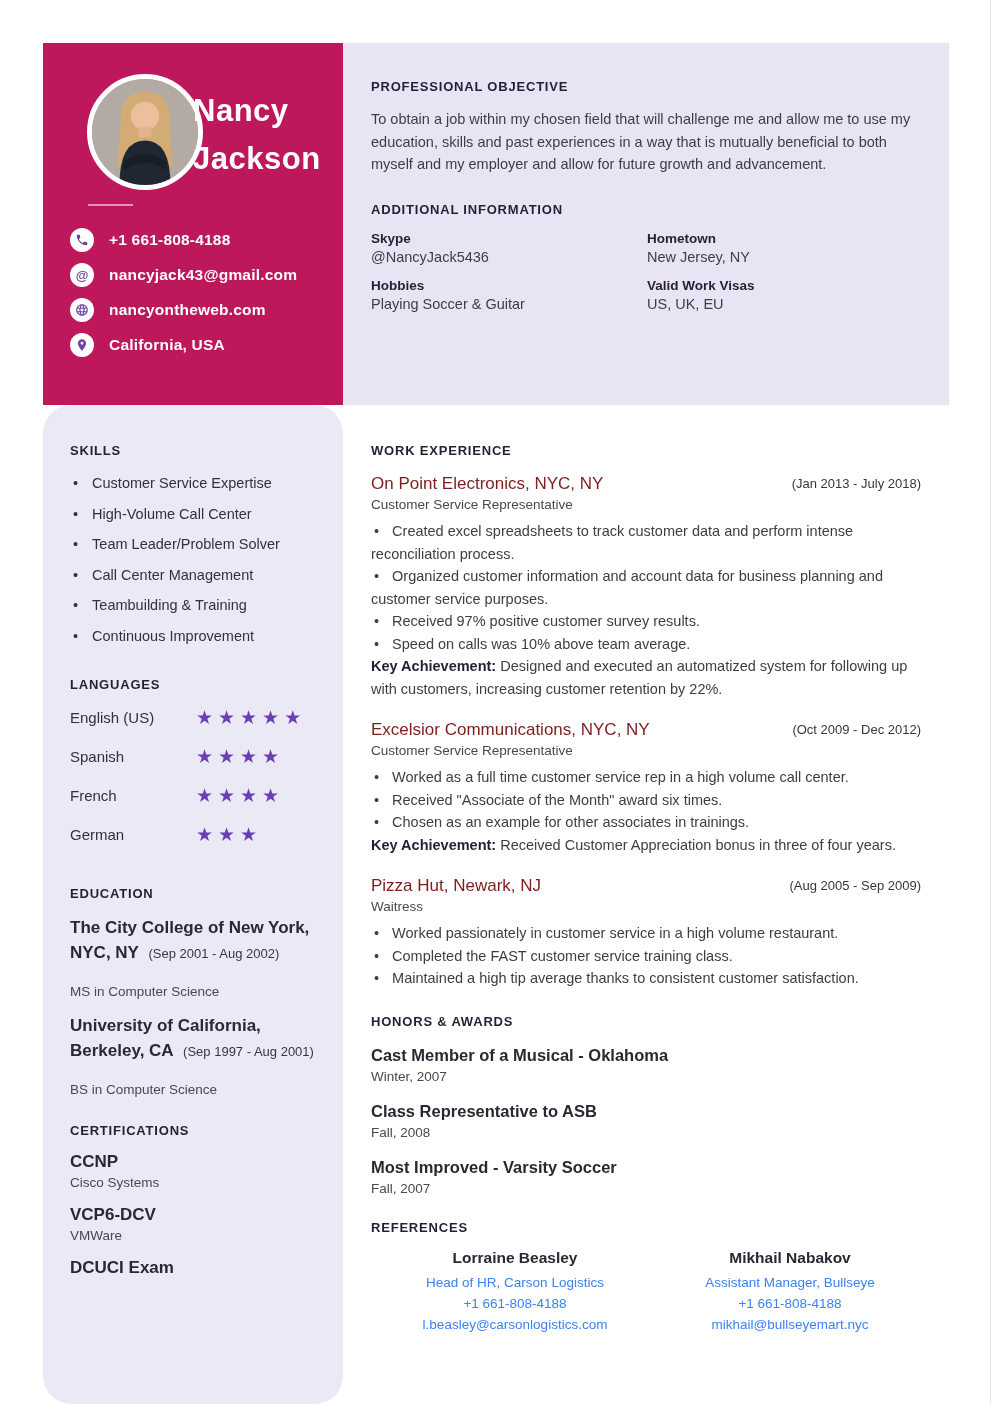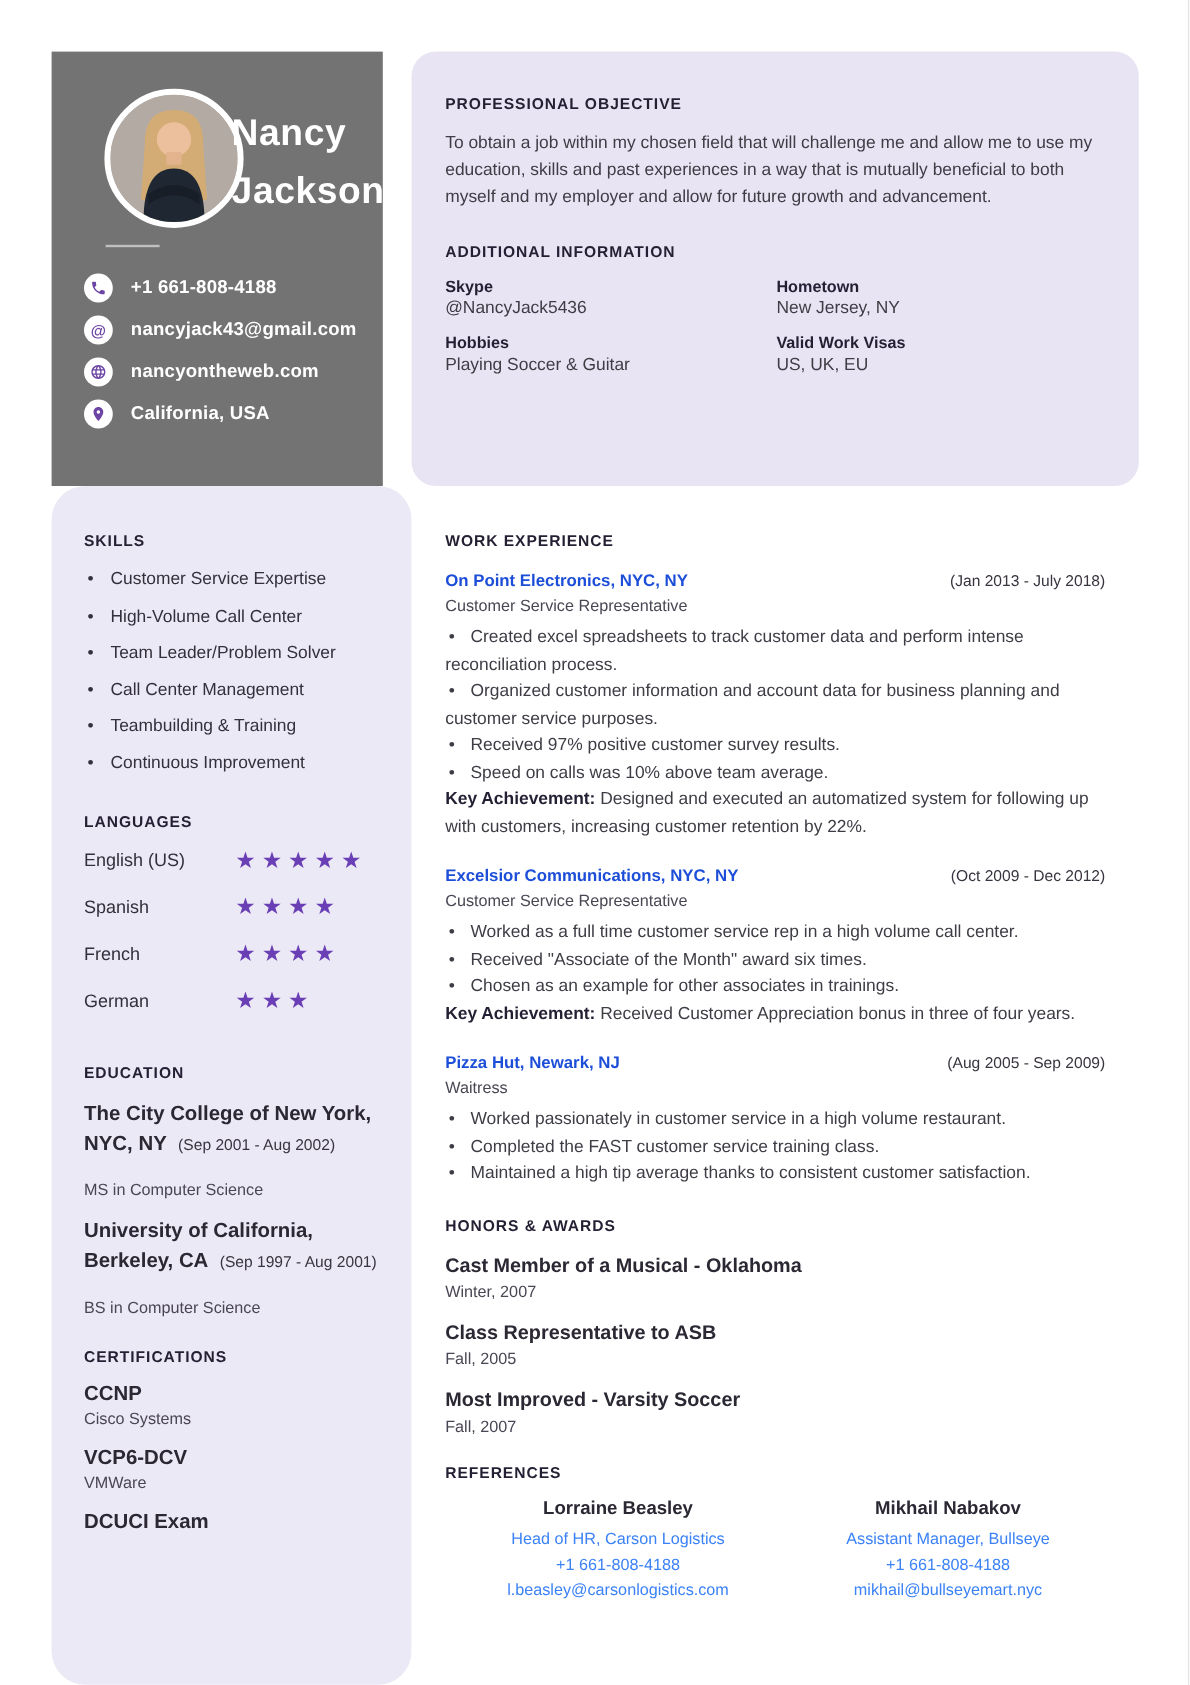--- a/index.html
+++ b/index.html
@@ -2,40 +2,40 @@
 <html><head>
 <meta charset="utf-8">
 <style>
   * { margin:0; padding:0; box-sizing:border-box; }
   html,body { width:992px; height:1404px; overflow:hidden; background:#ffffff;
     font-family:"Liberation Sans", sans-serif; }
   .page { position:absolute; left:0; top:0; width:992px; height:1404px; background:#fff; }
   .page::after { content:""; position:absolute; right:1px; top:0; bottom:0; width:1px; background:#e3e3e6; }
 
   
-  .purple-block { position:absolute; left:43px; top:43px; width:276px; height:362px;
-    background:#737373; color:#fff; }
+  .purple-block { position:absolute; left:43px; top:43px; width:300px; height:362px;
+    background:#be185d; color:#fff; }
   .avatar-wrap { position:absolute; left:44px; top:31px; width:116px; height:116px;
     border-radius:50%; border:5px solid #fff; overflow:hidden; background:#b3aaa4; }
   .avatar-wrap svg { display:block; width:100%; height:100%; }
   .name { position:absolute; left:150px; top:44px; font-size:31px; font-weight:bold;
     line-height:48px; letter-spacing:.5px; }
   .hdr-divider { position:absolute; left:45px; top:161px; width:45px; height:2px;
     background:rgba(255,255,255,.55); }
   .contact { position:absolute; left:27px; top:185px; width:260px; }
   .contact-row { display:flex; align-items:center; margin-bottom:11px; }
   .cicon { flex:0 0 24px; width:24px; height:24px; border-radius:50%; background:#fff;
     color:#6C44A4; display:flex; align-items:center; justify-content:center;
     font-weight:bold; font-size:13px; margin-right:15px; }
   .cicon svg { width:14px; height:14px; fill:#6C44A4; }
   .contact-row .ctext { font-size:15.5px; font-weight:bold; letter-spacing:.2px; }
 
   
   .top-right { position:absolute; left:343px; top:43px; width:606px; height:362px;
-    background:#E9E4F3; padding:36px 28px 0 28px;border-radius:20px; }
+    background:#E9E4F3; padding:36px 28px 0 28px; }
 
   
   .left-col { position:absolute; left:43px; top:405px; width:300px; height:999px;
     background:#ECE9F6; padding:38px 20px 0 27px;border-radius:28px; }
   .right-col { position:absolute; left:343px; top:405px; width:606px; height:999px;
     background:#ffffff; padding:38px 28px 0 28px; }
 
   
   .sec-title { font-size:13px; font-weight:bold; letter-spacing:.8px; color:#241F33;
     text-transform:uppercase; margin-bottom:14px; }
@@ -63,21 +63,21 @@
   .edu-degree { font-size:13.5px; color:#4A4653; margin-top:18px; }
 
   
   .cert-item { margin-bottom:15px; }
   .cert-name { font-size:17px; font-weight:bold; color:#2B2733; }
   .cert-issuer { font-size:13.5px; color:#4A4653; margin-top:3px; }
 
   
   .job { margin-bottom:18px; }
   .job-head { display:flex; align-items:center; justify-content:space-between; }
-  .job-company { font-size:14px; font-weight:bold; color:#1d4ed8; line-height:23px; }
+  .job-company { font-size:17px; font-weight:normal; color:#7f1d1d; line-height:23px; }
   .job-dates { font-size:13px; color:#39343F; white-space:nowrap; margin-left:12px; }
   .job-role { font-size:13.5px; color:#4A4653; margin:2px 0 8px 0; }
   .bullet { font-size:14.5px; line-height:22.5px; color:#3F3C45; }
   .bullet::before { content:"•"; margin:0 13px 0 3px; color:#3F3C45; }
   .key-line { font-size:14.5px; line-height:22.5px; color:#3F3C45; }
   .key-line b { color:#241F33; }
 
   
   .honor-item { margin-bottom:15px; }
   .honor-title { font-size:16.5px; font-weight:bold; color:#2B2733; line-height:24px; }
@@ -269,21 +269,21 @@
     </div>
 
     <div class="sec-title sec-gap">HONORS &amp; AWARDS</div>
     <div>
       <div class="honor-item">
         <div class="honor-title">Cast Member of a Musical - Oklahoma</div>
         <div class="honor-date">Winter, 2007</div>
       </div>
       <div class="honor-item">
         <div class="honor-title">Class Representative to ASB</div>
-        <div class="honor-date">Fall, 2005</div>
+        <div class="honor-date">Fall, 2008</div>
       </div>
       <div class="honor-item">
         <div class="honor-title">Most Improved - Varsity Soccer</div>
         <div class="honor-date">Fall, 2007</div>
       </div>
     </div>
 
     <div class="sec-title sec-gap">REFERENCES</div>
     <div class="ref-grid">
       <div>

